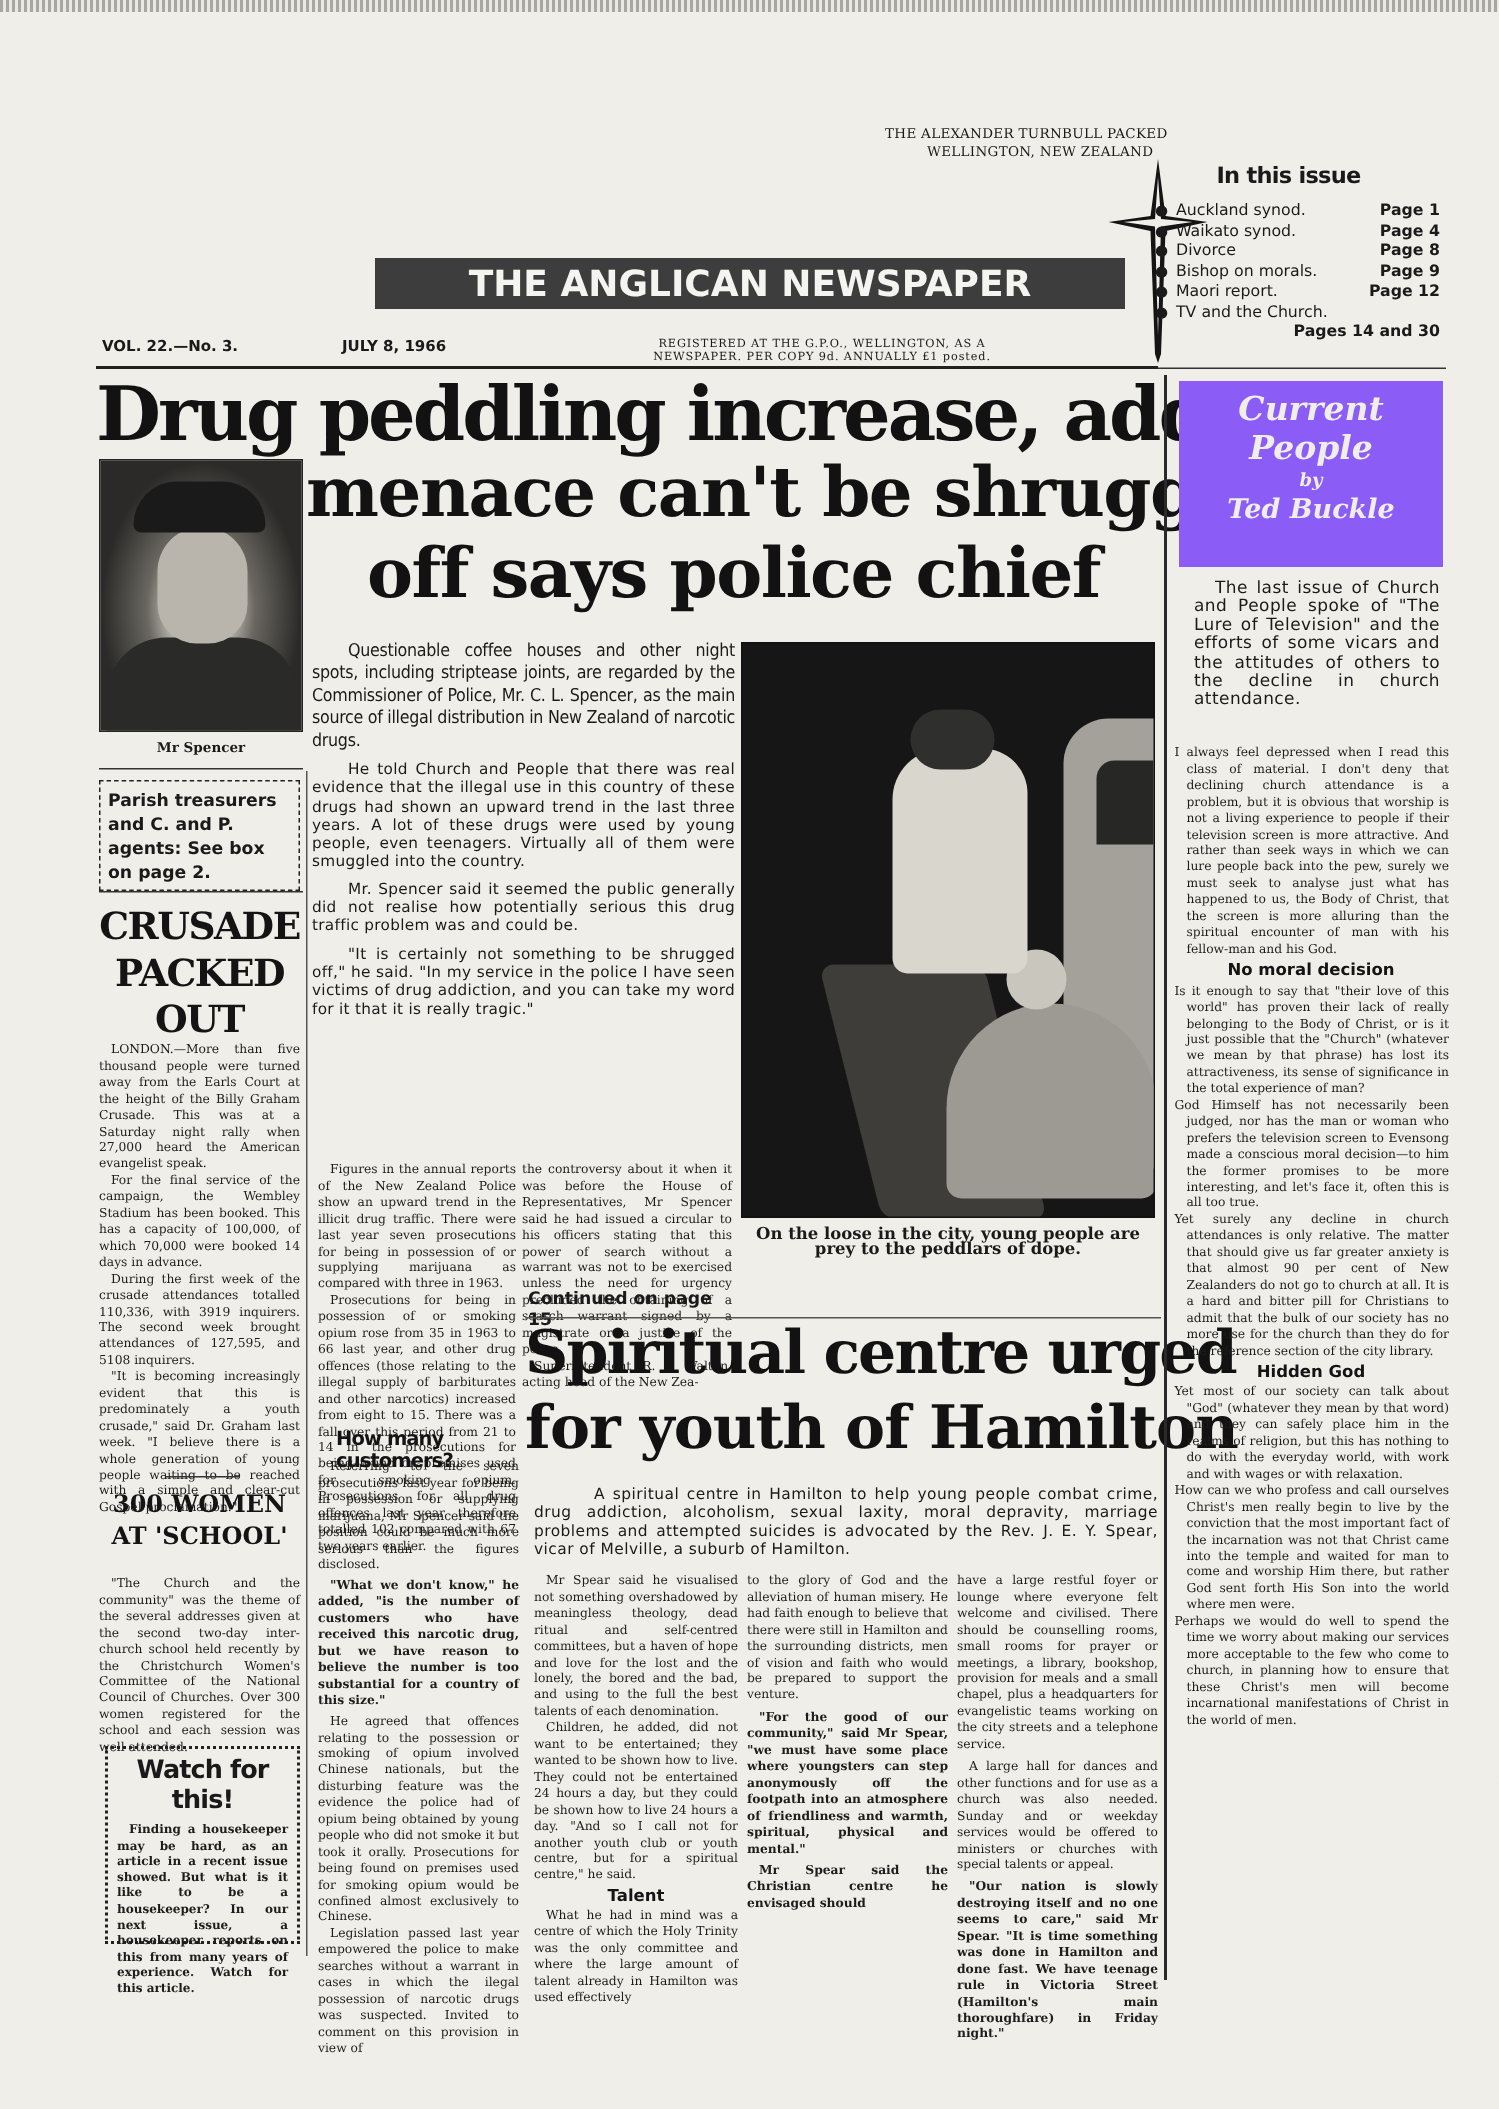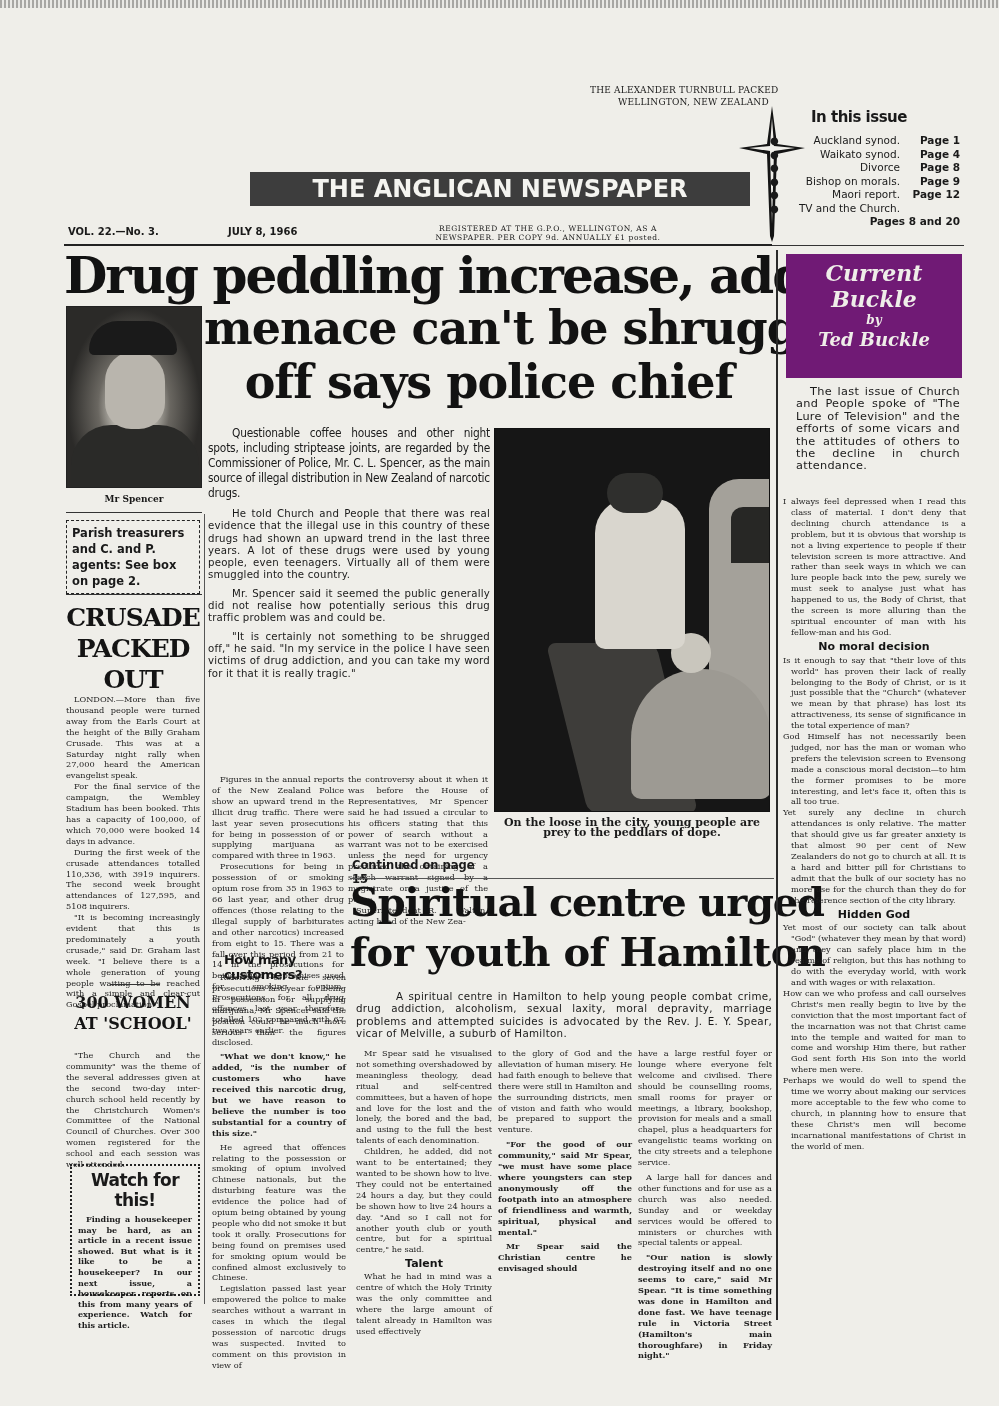--- a/index.html
+++ b/index.html
@@ -21,21 +21,21 @@
   .dateline .vol { position: absolute; left: 0; top: 2px; }
   .dateline .date { position: absolute; left: 160px; top: 2px; }
   .dateline .reg { position: absolute; left: 300px; top: 0; width: 360px; font-family: "DejaVu Serif", serif; font-size: 7.5px; font-weight: normal; line-height: 9px; text-align: center; letter-spacing: .6px; }
   .rule-main { left: 64px; top: 244px; width: 708px; height: 2px; background: #222; }
 
   .issue-box { left: 770px; top: 108px; width: 190px; font-family: "DejaVu Sans", sans-serif; }
   .issue-box h3 { font-size: 15px; font-weight: bold; text-align: center; margin-left: -12px; margin-bottom: 8px; letter-spacing: -.5px; }
   .issue-box ul { list-style: none; }
   .issue-box li { font-size: 10.5px; line-height: 13.5px; display: flex; }
   .issue-box li .bullet { width: 14px; font-size: 10px; }
-  .issue-box li .lbl { flex: 1; text-align: right; }
+  .issue-box li .lbl { flex: 1; }
   .issue-box li .pg { width: 60px; text-align: right; font-weight: bold; }
   .issue-box li.extra { padding-left: 40px; justify-content: flex-end; font-weight: bold; }
   .issue-rule { left: 772px; top: 245px; width: 192px; height: 1px; background: #333; }
 
   
   .headline { font-family: "DejaVu Serif", serif; font-weight: bold; color: #121212; }
   .h1a { left: 64px; top: 248px; width: 710px; font-size: 50px; line-height: 56px; letter-spacing: -2px; white-space: nowrap; }
   .h1b { left: 204px; top: 302px; width: 570px; font-size: 46px; line-height: 52px; text-align: center; white-space: nowrap; letter-spacing: -1px; }
   .h1c { left: 204px; top: 356px; width: 570px; font-size: 46px; line-height: 52px; text-align: center; white-space: nowrap; letter-spacing: -1px; }
 
@@ -93,21 +93,21 @@
   .h2b { left: 350px; top: 928px; width: 424px; font-size: 40px; line-height: 48px; letter-spacing: -.6px; white-space: nowrap; }
   .hamilton-rule-top { left: 350px; top: 878px; width: 424px; height: 1px; background: #555; }
   .spiritual-lead { left: 356px; top: 990px; width: 416px; font-family: "DejaVu Sans", sans-serif; font-size: 10.3px; line-height: 12.3px; text-align: justify; letter-spacing: .3px; }
   .spiritual-lead p { text-indent: 40px; }
   .hcol1 { left: 356px; top: 1048px; width: 136px; }
   .hcol2 { left: 498px; top: 1048px; width: 134px; }
   .hcol3 { left: 638px; top: 1048px; width: 134px; }
   .talent { text-align: center; font-size: 11px; margin: 4px 0 1px; }
 
   .right-rule { left: 776px; top: 250px; width: 2px; height: 1070px; background: #2a2a2a; }
-  .cc-box { left: 786px; top: 254px; width: 176px; height: 124px; background: #701a75; color: #efeee9; text-align: center;
+  .cc-box { left: 786px; top: 254px; width: 176px; height: 124px; background: #8b5cf6; color: #efeee9; text-align: center;
     font-family: "DejaVu Serif", serif; font-style: italic; font-weight: bold; }
   .cc-box .l1 { font-size: 22px; line-height: 26px; padding-top: 6px; }
   .cc-box .l2 { font-size: 22px; line-height: 26px; }
   .cc-box .l3 { font-size: 12px; line-height: 16px; }
   .cc-box .l4 { font-size: 18px; line-height: 24px; }
   .cc-lead { left: 796px; top: 386px; width: 164px; font-family: "DejaVu Sans", sans-serif; font-size: 11.3px; line-height: 12.4px; text-align: justify; letter-spacing: .3px; }
   .cc-lead p { text-indent: 14px; }
   .cc-body { left: 782px; top: 496px; width: 184px; }
   .cc-body p.hang { text-indent: -8px; padding-left: 9px; }
   .cc-sub { text-align: center; font-size: 11px; margin: 4px 0 2px; }
@@ -163,21 +163,21 @@
       <li>
           <span class="bullet">●</span>
           <span class="lbl">Maori report.</span>
           <span class="pg">Page 12</span>
         </li>
       <li>
           <span class="bullet">●</span>
           <span class="lbl">TV and the Church.</span>
           <span class="pg"></span>
         </li>
-      <li class="extra">Pages 8 and 20</li>
+      <li class="extra">Pages 14 and 30</li>
     </ul>
   </div>
   <div class="abs issue-rule"></div>
 
   <div class="abs headline h1a">Drug peddling increase, addiction</div>
   <div class="abs headline h1b">menace can't be shrugged</div>
   <div class="abs headline h1c">off says police chief</div>
 
   <div class="abs portrait">
     <div class="coat"></div>
@@ -270,21 +270,21 @@
   </div>
   <div class="abs body-serif hcol3">
     <p style="text-indent:0">have a large restful foyer or lounge where everyone felt welcome and civilised. There should be counselling rooms, small rooms for prayer or meetings, a library, bookshop, provision for meals and a small chapel, plus a headquarters for evangelistic teams working on the city streets and a telephone service.</p>
     <p style="margin-top:4px">A large hall for dances and other functions and for use as a church was also needed. Sunday and or weekday services would be offered to ministers or churches with special talents or appeal.</p>
     <p style="margin-top:4px;font-weight:bold">"Our nation is slowly destroying itself and no one seems to care," said Mr Spear. "It is time something was done in Hamilton and done fast. We have teenage rule in Victoria Street (Hamilton's main thoroughfare) in Friday night."</p>
   </div>
 
   <div class="abs right-rule"></div>
   <div class="abs cc-box">
     <div class="l1">Current</div>
-    <div class="l2">Buckle</div>
+    <div class="l2">People</div>
     <div class="l3">by</div>
     <div class="l4">Ted Buckle</div>
   </div>
   <div class="abs cc-lead">
     <p>The last issue of Church and People spoke of "The Lure of Television" and the efforts of some vicars and the attitudes of others to the decline in church attendance.</p>
   </div>
   <div class="abs body-serif cc-body">
     <p class="hang">I always feel depressed when I read this class of material. I don't deny that declining church attendance is a problem, but it is obvious that worship is not a living experience to people if their television screen is more attractive. And rather than seek ways in which we can lure people back into the pew, surely we must seek to analyse just what has happened to us, the Body of Christ, that the screen is more alluring than the spiritual encounter of man with his fellow-man and his God.</p>
     <div class="sub cc-sub">No moral decision</div>
     <p class="hang">Is it enough to say that "their love of this world" has proven their lack of really belonging to the Body of Christ, or is it just possible that the "Church" (whatever we mean by that phrase) has lost its attractiveness, its sense of significance in the total experience of man?</p>

